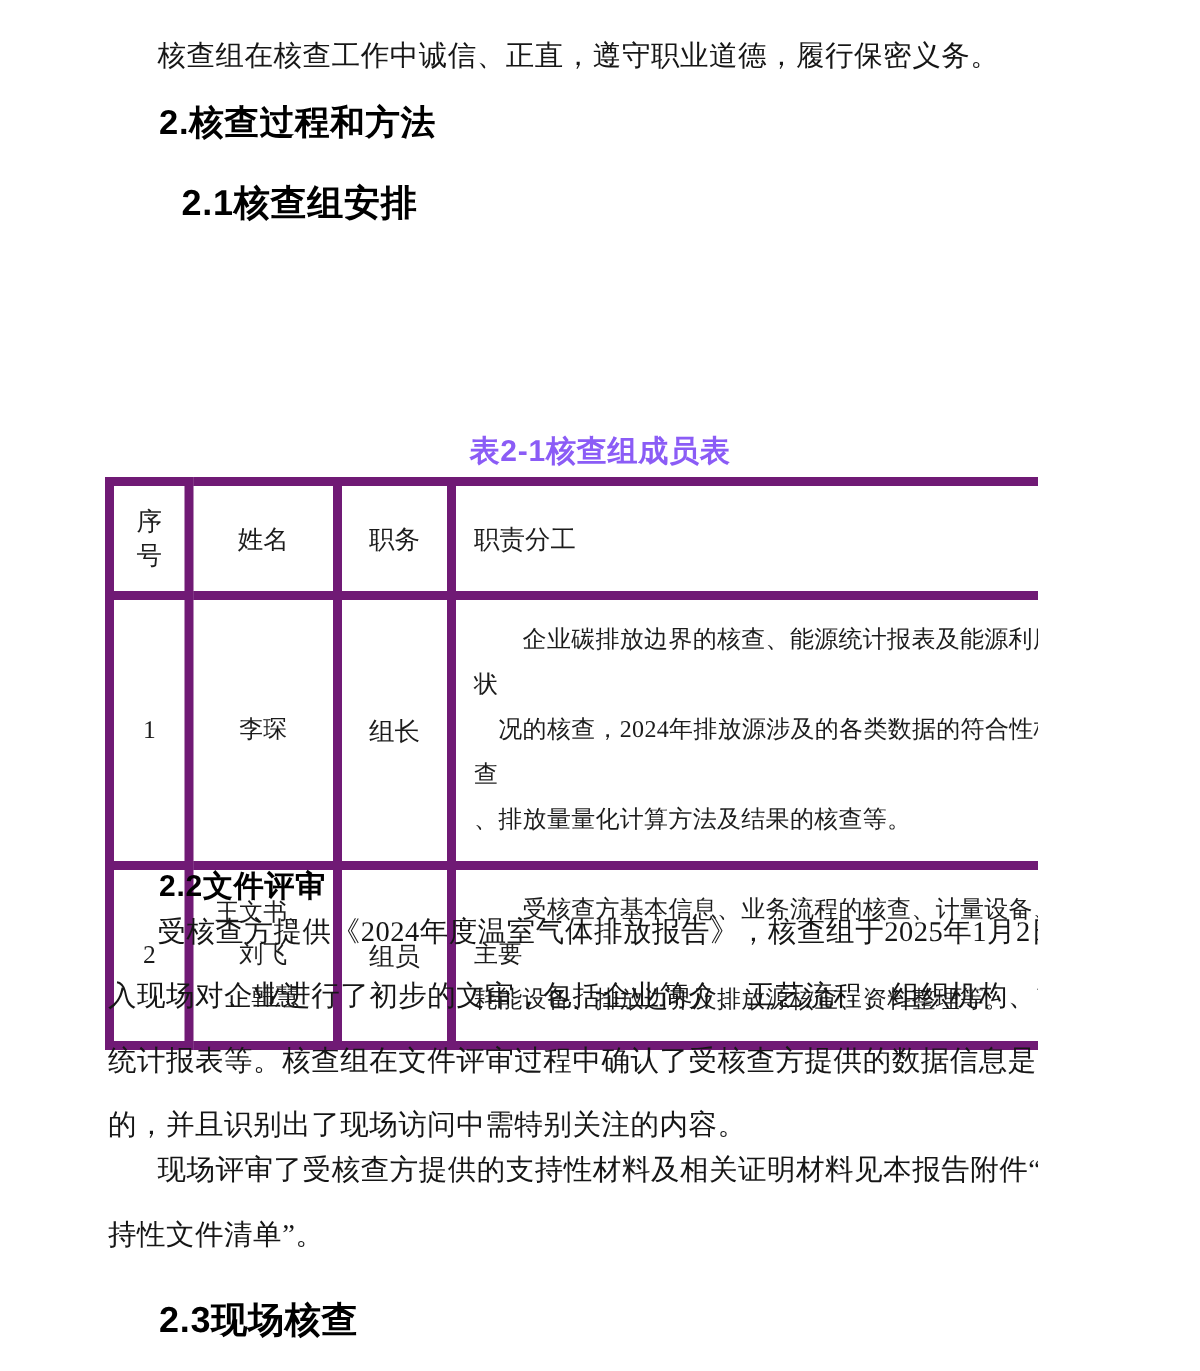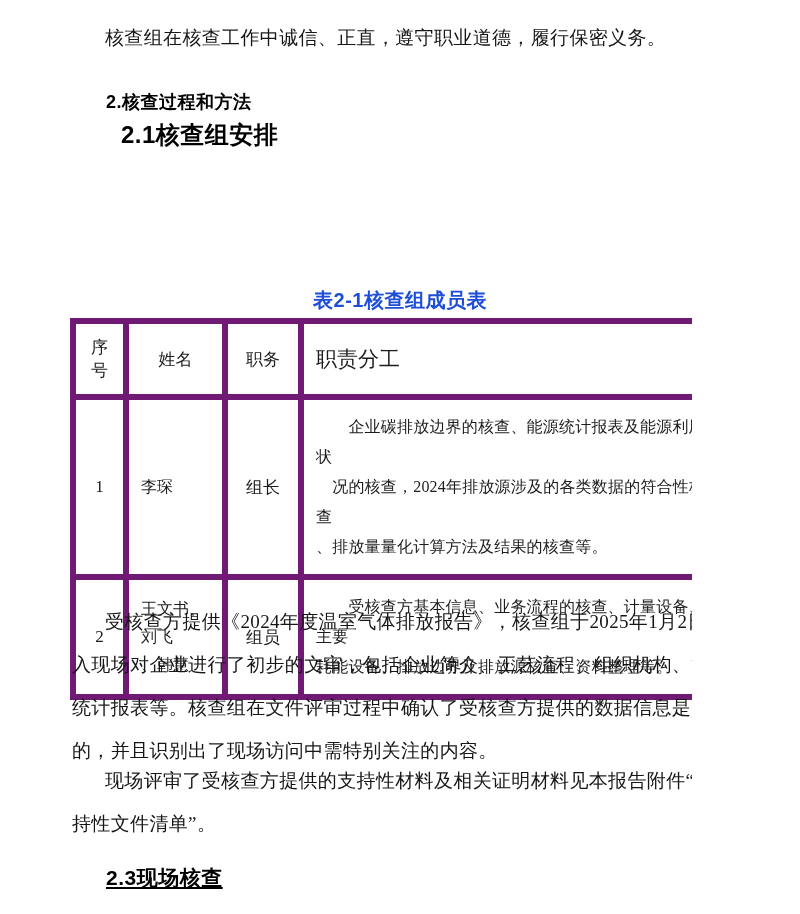--- a/index.html
+++ b/index.html
@@ -24,38 +24,38 @@
     color: #161616;
   }
   .heading {
     position: absolute;
     font-family: "Liberation Sans", "DejaVu Sans", sans-serif;
     font-weight: bold;
     color: #000000;
     letter-spacing: 0.5px;
     white-space: nowrap;
   }
-  .h-level1 { left: 106px; top: 66px;  font-size: 18px; margin-top: 24px; }
+  .h-level1 { left: 106px; top: 66px;  font-size: 23px; }
   .h-21     { left: 121px; top: 119px; font-size: 24px; }
   .h-22     { left: 106px; top: 577px; font-size: 20px; }
-  .h-23     { left: 106px; top: 864px; font-size: 21px; text-decoration: underline; }
+  .h-23     { left: 106px; top: 864px; font-size: 24px; }
   .p-intro   { top: 16px; }
   .p-arrange { top: 160px; }
   .p-docrev  { top: 600px; }
   .p-onsite  { top: 759px; }
   .table-caption {
     position: absolute;
     left: 72px;
     top: 287px;
     width: 656px;
     text-align: center;
     font-family: "Liberation Sans", "DejaVu Sans", sans-serif;
     font-weight: bold;
     font-size: 20px;
-    color: #1d4ed8;
+    color: #8b5cf6;
     letter-spacing: 0.5px;
   }
   table.members {
     position: absolute;
     left: 70px;
     top: 318px;
     width: 654px;
     border-collapse: collapse;
     table-layout: fixed;
     border: 2px solid #2b2b2b;
@@ -65,23 +65,23 @@
     border: 6px solid #701a75;
     font-weight: normal;
     color: #1c1c1c;
     padding: 12px;
     vertical-align: middle;
   }
   tr.hdr { height: 49px; }
   tr.r1  { height: 94px; }
   tr.r2  { height: 91px; }
   .c-center { text-align: center; font-size: 17px; }
-  th.duty-h { text-align: left; padding-left: 25px; font-size: 21px; }
+  th.duty-h { text-align: left; padding-left: 25px; font-size: 17px; }
   td.name-cell {
-    text-align: left;
+    text-align: center;
     font-size: 16px;
     line-height: 28px;
     white-space: pre-line;
   }
   td.duty-cell {
     font-size: 16px;
     line-height: 30px;
     white-space: pre-line;
     text-align: left;
     padding: 0 3px 0 2px;
@@ -128,20 +128,21 @@
       <td class="c-center">2</td>
       <td class="name-cell">王文书、刘飞
 、韩慧</td>
       <td class="c-center">组员</td>
       <td class="duty-cell">　　受核查方基本信息、业务流程的核查、计量设备、主要
 耗能设备、排放边界及排放源核查、资料整理等。</td>
     </tr>
   </tbody>
     </table>
 
+  <div class="heading h-22">2.2文件评审</div>
 
   <div class="para p-docrev">受核查方提供《2024年度温室气体排放报告》，核查组于2025年1月2日进
 入现场对企业进行了初步的文审，包括企业简介、工艺流程、组织机构、能源
 统计报表等。核查组在文件评审过程中确认了受核查方提供的数据信息是完整
 的，并且识别出了现场访问中需特别关注的内容。</div>
 
   <div class="para p-onsite">现场评审了受核查方提供的支持性材料及相关证明材料见本报告附件“支
 持性文件清单”。</div>
 
   <div class="heading h-23">2.3现场核查</div>

